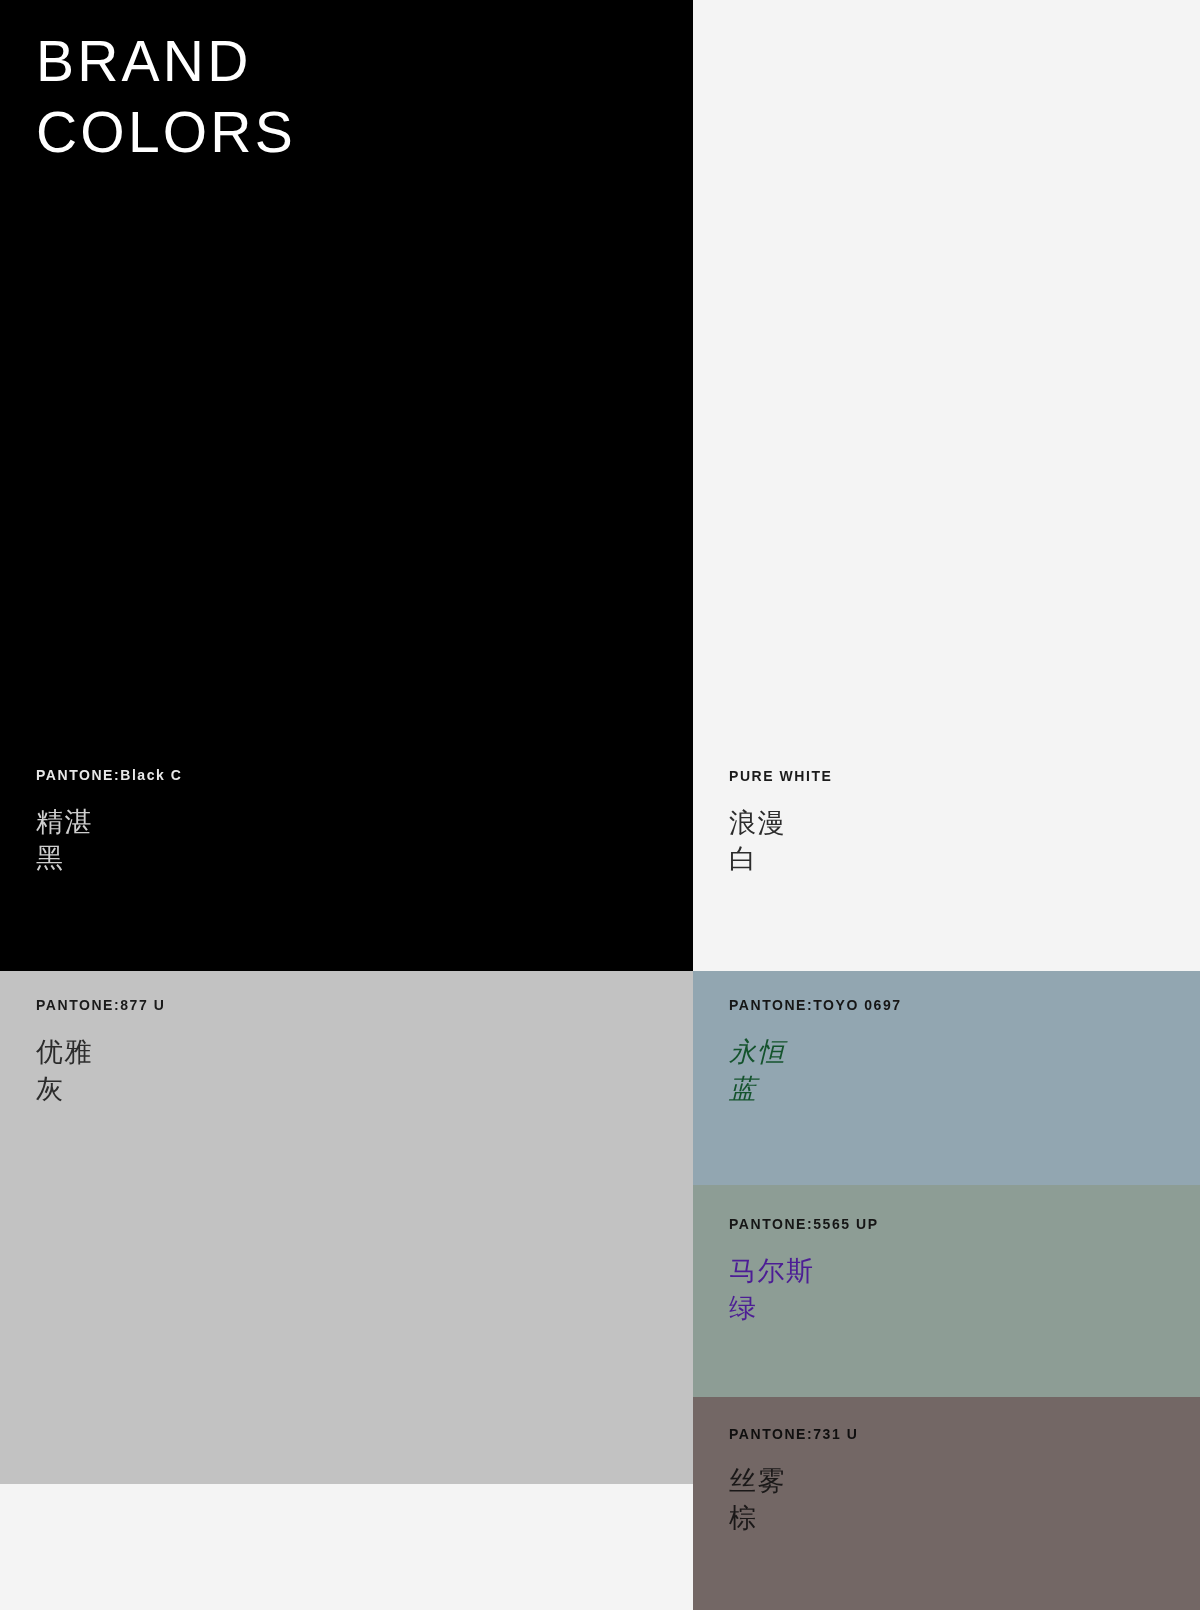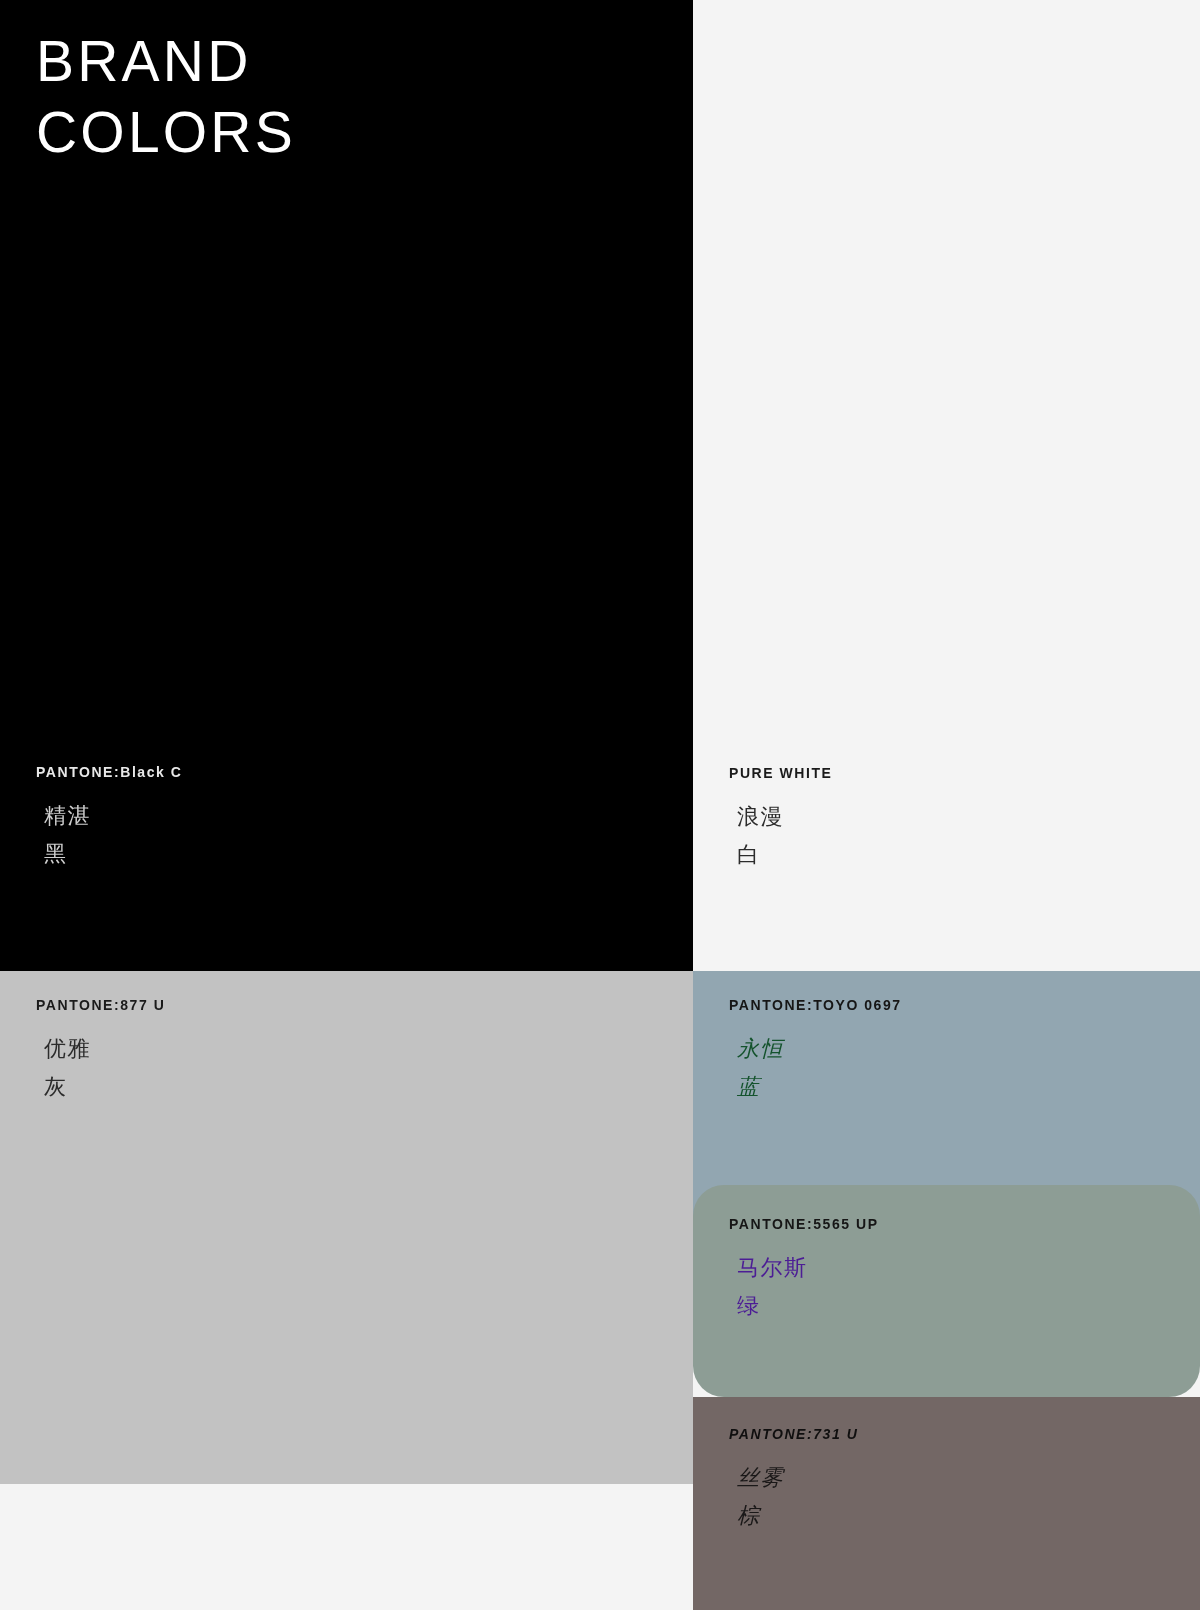--- a/index.html
+++ b/index.html
@@ -36,25 +36,25 @@
   .pantone-code {
     font-size: 14px;
     font-weight: 700;
     letter-spacing: 1.55px;
     line-height: 1;
     margin: 0 0 22px 0;
     white-space: nowrap;
   }
 
   .cn-name {
-    font-size: 22px;
+    font-size: 27px;
     font-weight: 300;
     line-height: 1.36;
     letter-spacing: 1.5px;
-    margin: 8px;
+    margin: 0;
     white-space: nowrap;
   }
 
   
   .swatch-black {
     left: 0;
     top: 0;
     width: 693px;
     height: 971px;
     background: #000000;
@@ -96,33 +96,31 @@
   .swatch-blue .swatch-label { top: 27px; }
   .swatch-blue .pantone-code { color: #161616; }
   .swatch-blue .cn-name { color: #14532d; font-style: italic; }
 
   .swatch-green {
     left: 693px;
     top: 1185px;
     width: 507px;
     height: 212px;
     background: #8d9d95;
-    border-radius: 31px;
   }
   .swatch-green .swatch-label { top: 32px; }
   .swatch-green .pantone-code { color: #161616; }
   .swatch-green .cn-name { color: #4c1d95; }
 
   .swatch-brown {
     left: 693px;
     top: 1397px;
     width: 507px;
     height: 213px;
     background: #736765;
-    font-style: italic;
   }
   .swatch-brown .swatch-label { top: 30px; }
   .swatch-brown .pantone-code { color: #100f0f; }
   .swatch-brown .cn-name { color: #1a1818; }
 
   
   .headline {
     position: absolute;
     left: 36px;
     top: 26px;

